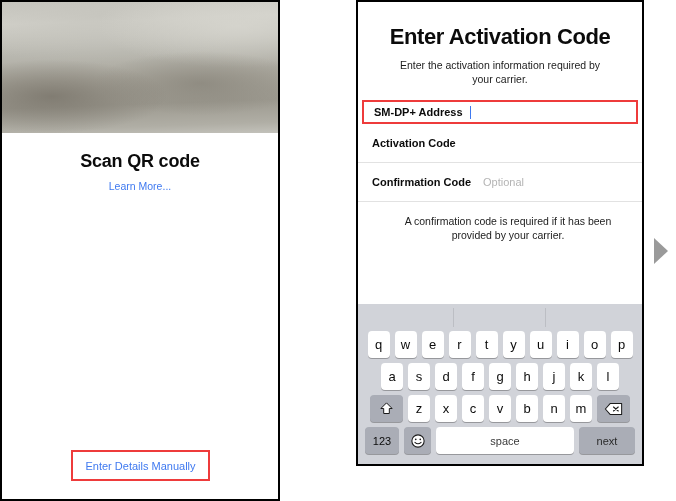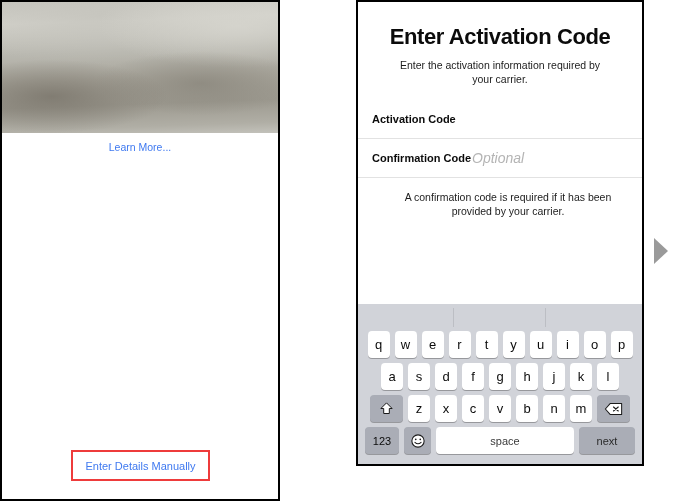--- a/index.html
+++ b/index.html
@@ -136,24 +136,23 @@
     margin: 0 4px;
     padding: 0 10px;
   }
   .field-label {
     font-size: 11px;
     font-weight: bold;
     color: #0b0b0b;
     white-space: nowrap;
   }
   .field-optional {
-    font-size: 14px;
+    font-size: 11px;
     color: #b4b4b4;
-    margin-left: 1px;
-    font-style: italic;
+    margin-left: 12px;
   }
   .caret {
     width: 1.5px;
     height: 13px;
     background: #3f79f0;
     margin-left: 7px;
   }
   .field-note {
     padding: 12px 24px 0 40px;
     text-align: center;
@@ -230,38 +229,43 @@
   }
 </style>
 </head>
 <body>
 
 <div class="panel" id="panel-left">
 
   <div class="camera-view"></div>
 
   <div class="left-body">
+    <h1 class="scan-title">Scan QR code</h1>
     <span class="learn-more">Learn More...</span>
   </div>
 
   <div class="manual-wrap">
     <div class="manual-box">
       <span class="manual-link">Enter Details Manually</span>
     </div>
   </div>
 
 </div>
 
 <div class="panel" id="panel-right">
 
   <div class="form-header">
     <h1 class="form-title">Enter Activation Code</h1>
     <p class="form-sub">Enter the activation information required by your carrier.</p>
   </div>
 
+  <div class="field-row highlighted">
+    <span class="field-label">SM-DP+ Address</span>
+    <span class="caret"></span>
+  </div>
 
   <div class="field-row">
     <span class="field-label">Activation Code</span>
   </div>
 
   <div class="field-row">
     <span class="field-label">Confirmation Code</span>
     <span class="field-optional">Optional</span>
   </div>
 

